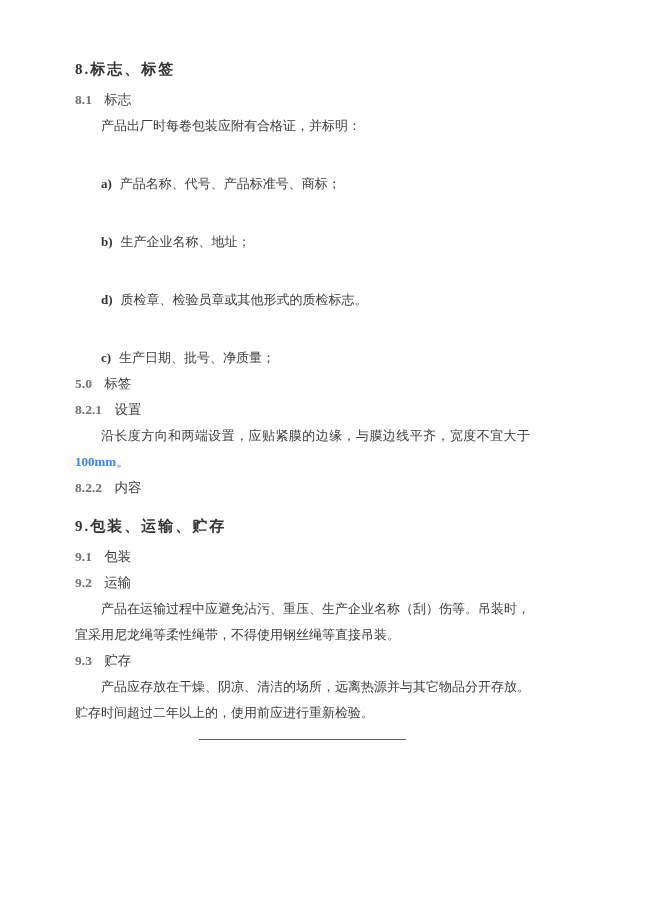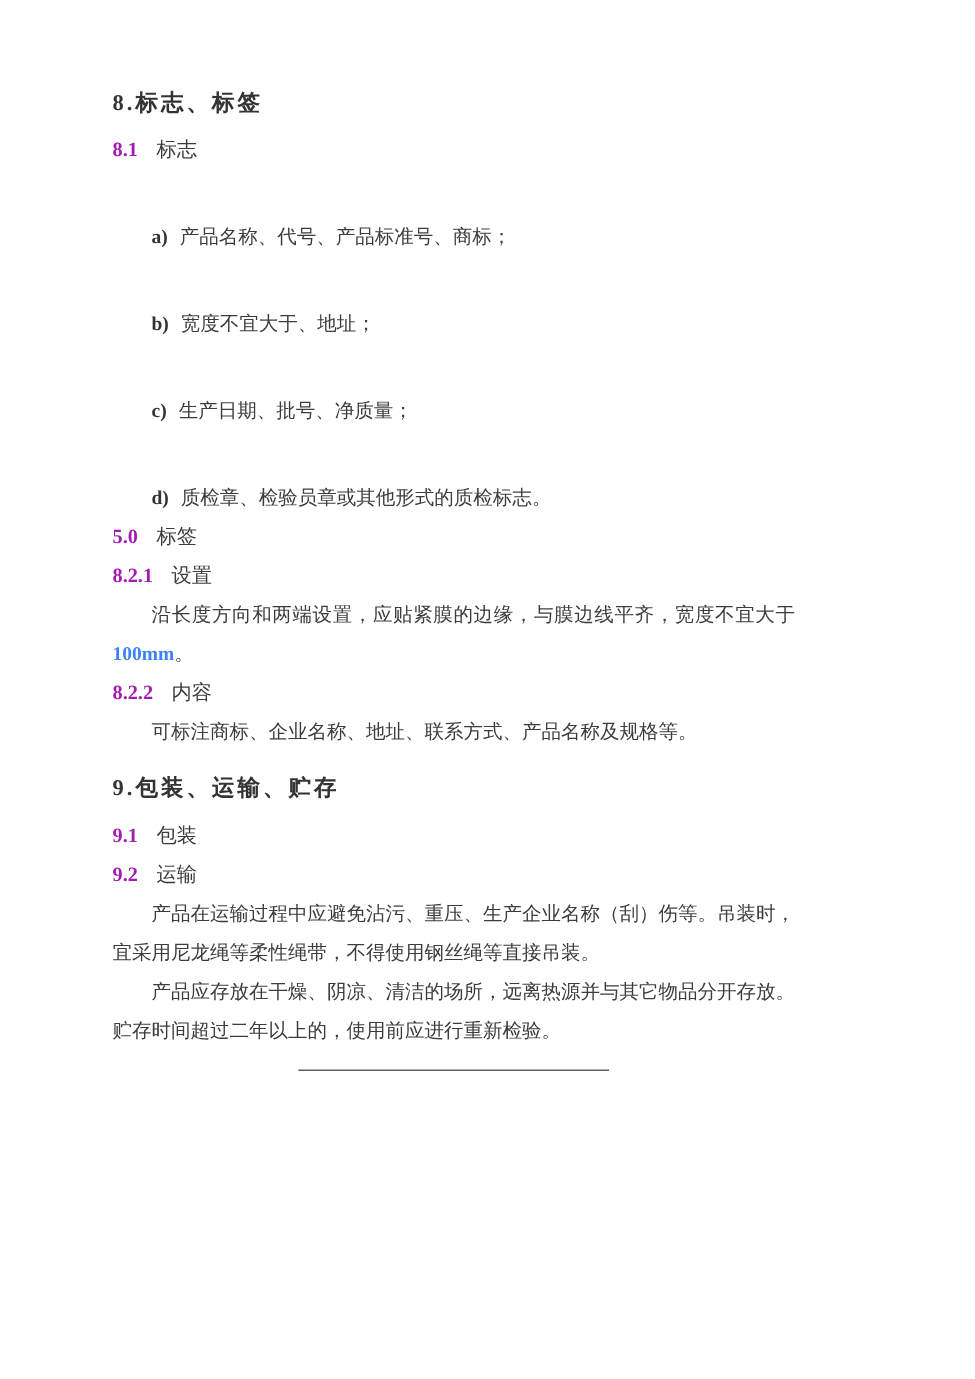--- a/index.html
+++ b/index.html
@@ -34,21 +34,21 @@
   }
   .h2 {
     margin: 0;
     font-size: 13.5px;
     line-height: 26px;
     color: #3c3c3c;
   }
   .h2 .num {
     font-weight: bold;
     margin-right: 9px;
-    color: #a21caf;
+    color: #737373;
   }
   .para {
     margin: 0;
     font-size: 13px;
     line-height: 26px;
     text-indent: 26px;
     text-align: justify;
     color: #3c3c3c;
   }
   .para b {
@@ -79,66 +79,70 @@
 
 <div class="page">
 
   <h2 class="h1">8.标志、标签</h2>
 
   <div class="h2">
     <span class="num">8.1</span>
     <span class="title">标志</span>
   </div>
 
+  <p class="para">产品出厂时每卷包装应附有合格证，并标明：</p>
 
   <div class="list-item">
     <span class="li-label">a)</span><span>产品名称、代号、产品标准号、商标；</span>
   </div>
   <div class="list-item">
-    <span class="li-label">b)</span><span>宽度不宜大于、地址；</span>
+    <span class="li-label">b)</span><span>生产企业名称、地址；</span>
+  </div>
+  <div class="list-item">
+    <span class="li-label">d)</span><span>质检章、检验员章或其他形式的质检标志。</span>
   </div>
   <div class="list-item">
     <span class="li-label">c)</span><span>生产日期、批号、净质量；</span>
-  </div>
-  <div class="list-item">
-    <span class="li-label">d)</span><span>质检章、检验员章或其他形式的质检标志。</span>
   </div>
 
   <div class="h2">
     <span class="num">5.0</span>
     <span class="title">标签</span>
   </div>
 
   <div class="h2">
     <span class="num">8.2.1</span>
     <span class="title">设置</span>
   </div>
 
   <p class="para"><span>沿长度方向和两端设置，应贴紧膜的边缘，与膜边线平齐，宽度不宜大于</span><b>100mm</b><span>。</span></p>
 
   <div class="h2">
     <span class="num">8.2.2</span>
     <span class="title">内容</span>
   </div>
 
-  <p class="para">可标注商标、企业名称、地址、联系方式、产品名称及规格等。</p>
 
   <h2 class="h1 gap-before">9.包装、运输、贮存</h2>
 
   <div class="h2">
     <span class="num">9.1</span>
     <span class="title">包装</span>
   </div>
 
 
   <div class="h2">
     <span class="num">9.2</span>
     <span class="title">运输</span>
   </div>
 
   <p class="para">产品在运输过程中应避免沾污、重压、生产企业名称（刮）伤等。吊装时，宜采用尼龙绳等柔性绳带，不得使用钢丝绳等直接吊装。</p>
 
+  <div class="h2">
+    <span class="num">9.3</span>
+    <span class="title">贮存</span>
+  </div>
 
   <p class="para">产品应存放在干燥、阴凉、清洁的场所，远离热源并与其它物品分开存放。贮存时间超过二年以上的，使用前应进行重新检验。</p>
 
   <div class="end-rule"></div>
 
 </div>
 
 </body></html>

